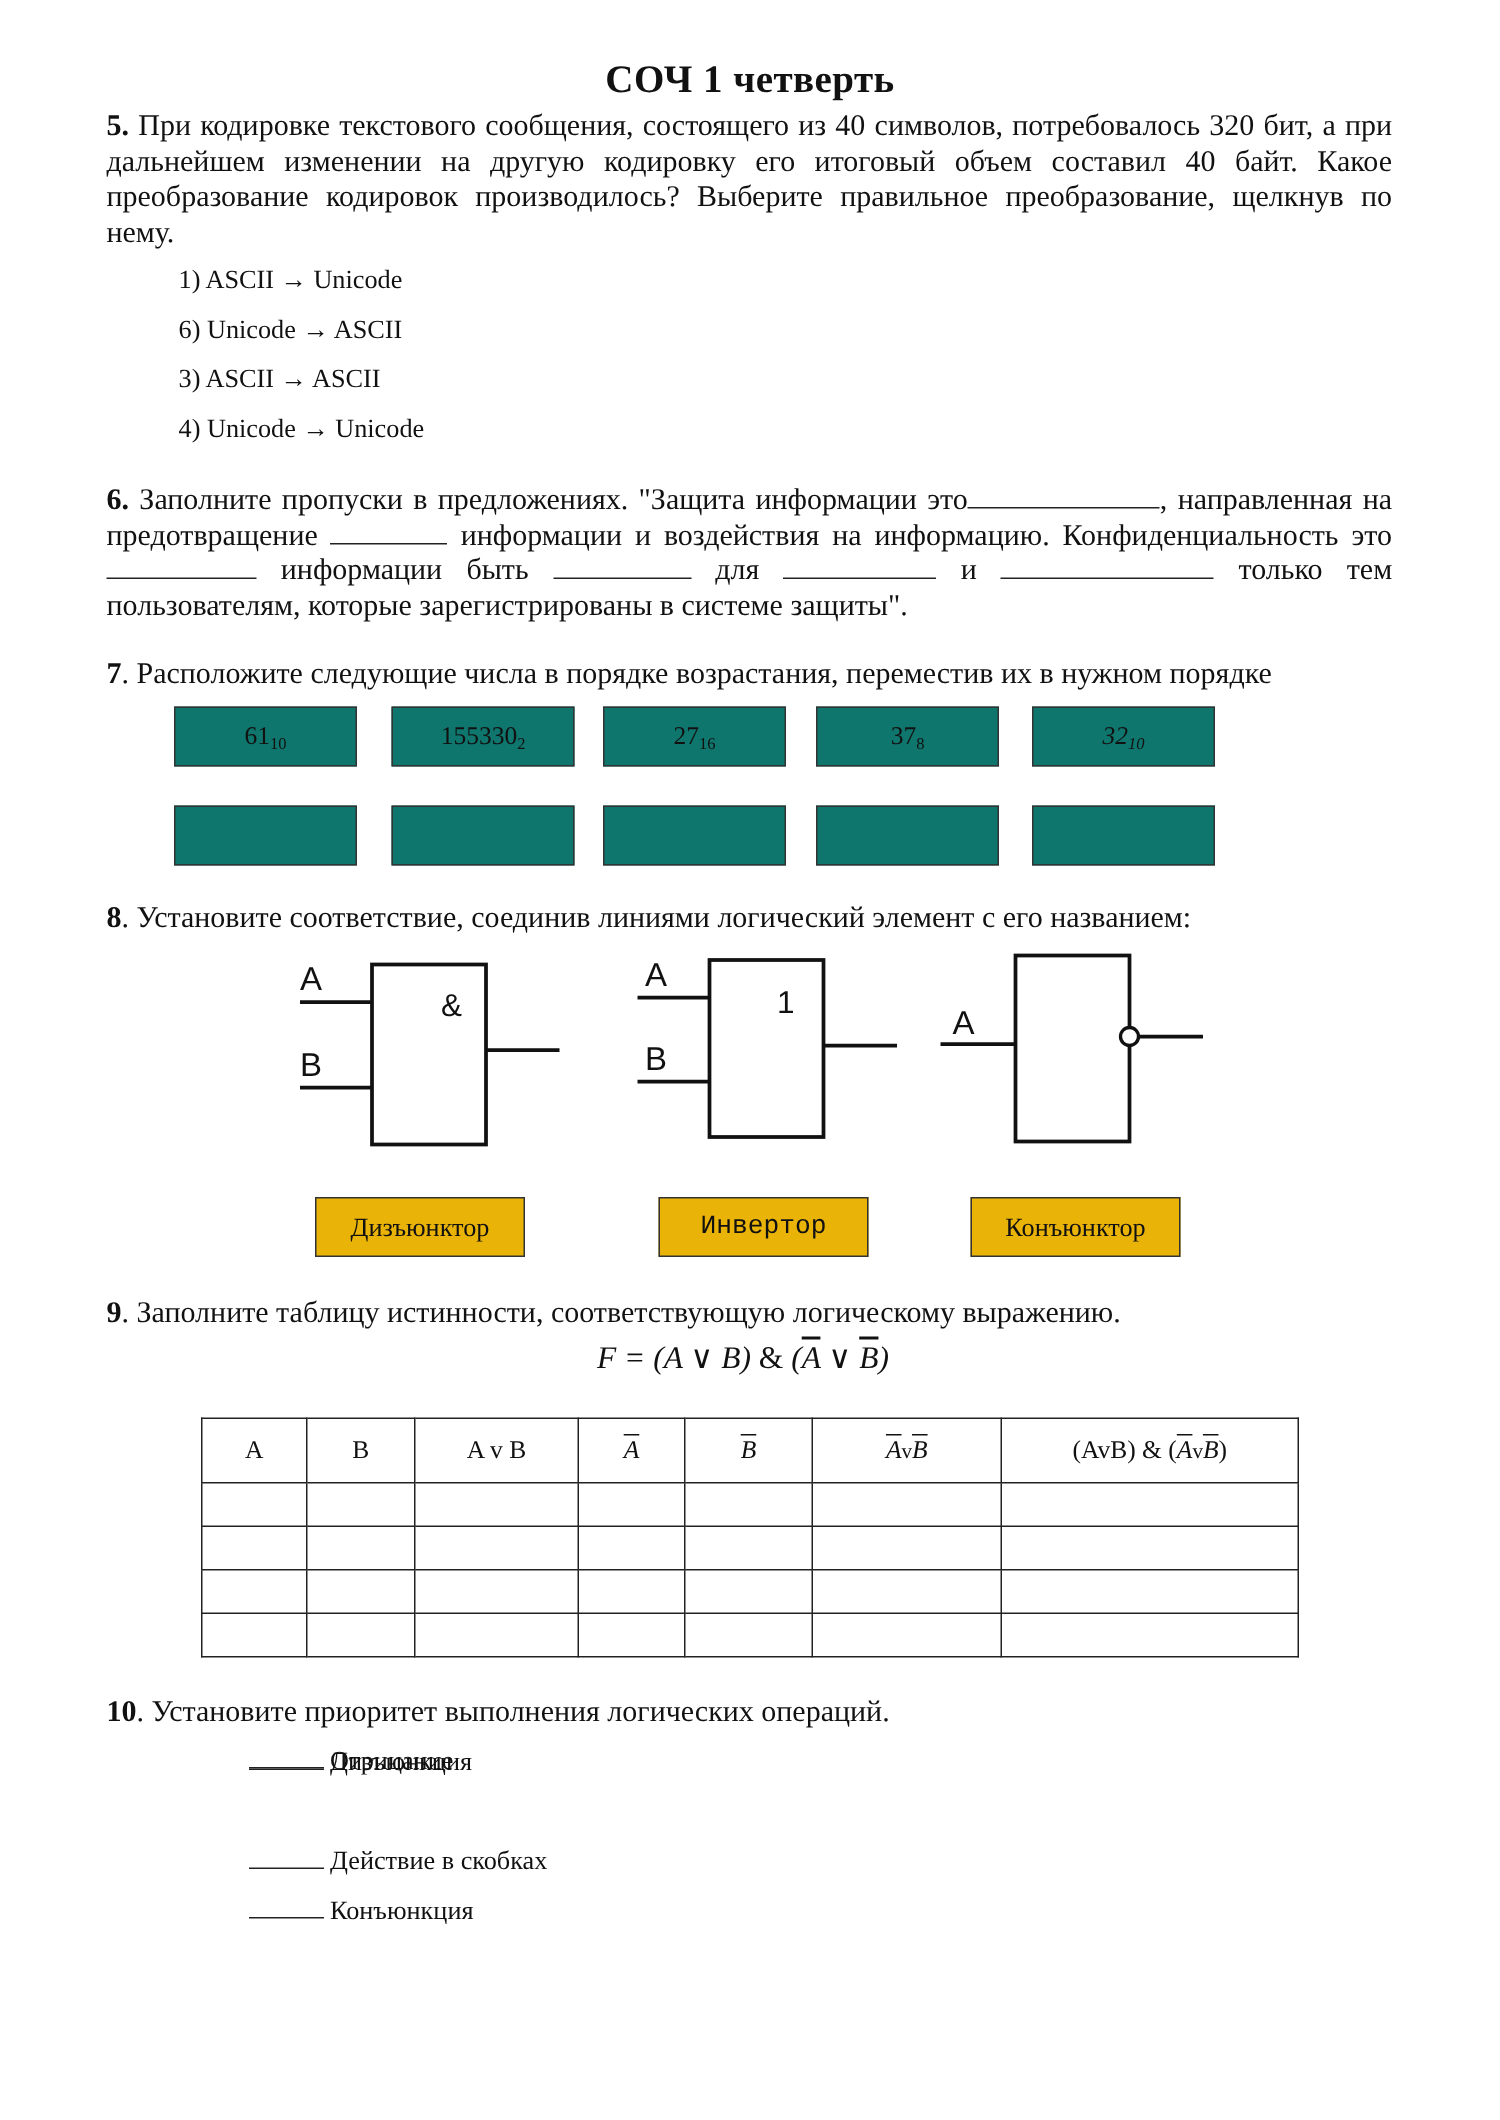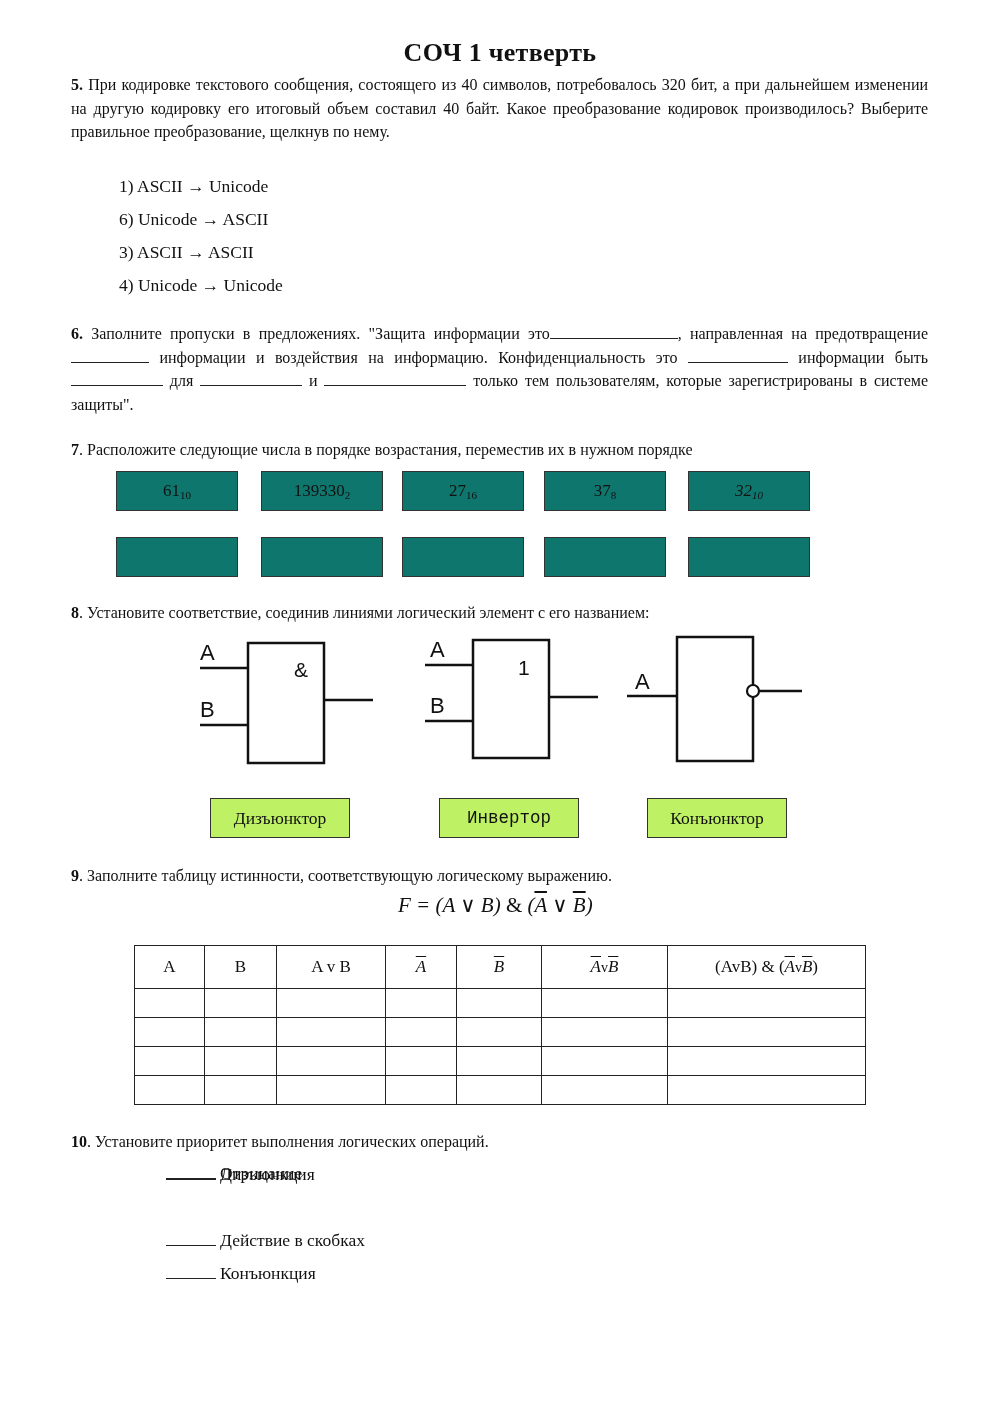--- a/index.html
+++ b/index.html
@@ -1,28 +1,28 @@
 <!DOCTYPE html>
 <html><head>
 <meta charset="utf-8">
 <style>
   html, body { margin:0; padding:0; background:#ffffff; }
   body { width:1000px; height:1413px; position:relative; overflow:hidden;
          font-family:"Liberation Serif", "DejaVu Serif", serif; color:#111; }
   .abs { position:absolute; }
   .title { left:0; width:1000px; top:38px; text-align:center; font-size:26px; font-weight:bold; letter-spacing:0.3px; }
-  .para { left:71px; width:857px; font-size:16px; line-height:23.5px; text-align:justify; }
+  .para { left:71px; width:857px; font-size:20px; line-height:23.5px; text-align:justify; }
   .para b { font-weight:bold; }
   .opt { left:119px; font-size:17.5px; }
   .blank { display:inline-block; border-bottom:1px solid #222; height:14px; vertical-align:baseline; }
   .numbox { border:1.2px solid #333; width:122px; height:40px; box-sizing:border-box;
             text-align:center; line-height:38px; font-size:17px; background:#0f766e; }
   .numbox sub { font-size:11px; vertical-align:-3px; }
   .namebox { border:1.2px solid #333; height:40px; box-sizing:border-box; text-align:center;
-             line-height:38px; font-size:17.5px; background:#bef264; }
+             line-height:38px; font-size:17.5px; background:#eab308; }
   .formula { font-style:italic; font-size:21px; }
   .ov { text-decoration:overline; }
   table.truth { border-collapse:collapse; position:absolute; left:134px; top:945px; }
   table.truth td { border:1.3px solid #222; text-align:center; font-size:17px; padding:0; }
   table.truth tr.hdr td { height:42px; }
   table.truth tr.row td { height:28px; }
   .it { font-style:italic; }
   .prio { left:166px; font-size:17.5px; }
   .prio .blank { width:50px; margin-right:4px; }
   svg text { font-family:"Liberation Sans", "DejaVu Sans", sans-serif; }
@@ -54,21 +54,21 @@
   <span>и</span>
   <span class="blank" style="width:142px;"></span>
   <span>только тем пользователям, которые зарегистрированы в системе защиты".</span>
 </div>
 
 <div class="abs para" style="top:438px;">
   <b>7</b><span>. Расположите следующие числа в порядке возрастания, переместив их в нужном порядке</span>
 </div>
 
 <div class="abs numbox" style="left:116px; top:471px;"><span>61</span><sub>10</sub></div>
-<div class="abs numbox" style="left:261px; top:471px;"><span>139330</span><sub>2</sub></div>
+<div class="abs numbox" style="left:261px; top:471px;"><span>155330</span><sub>2</sub></div>
 <div class="abs numbox" style="left:402px; top:471px;"><span>27</span><sub>16</sub></div>
 <div class="abs numbox" style="left:544px; top:471px;"><span>37</span><sub>8</sub></div>
 <div class="abs numbox" style="left:688px; top:471px;font-style:italic;"><span>32</span><sub>10</sub></div>
 
 <div class="abs numbox" style="left:116px; top:537px;"></div>
 <div class="abs numbox" style="left:261px; top:537px;"></div>
 <div class="abs numbox" style="left:402px; top:537px;"></div>
 <div class="abs numbox" style="left:544px; top:537px;"></div>
 <div class="abs numbox" style="left:688px; top:537px;"></div>
 

